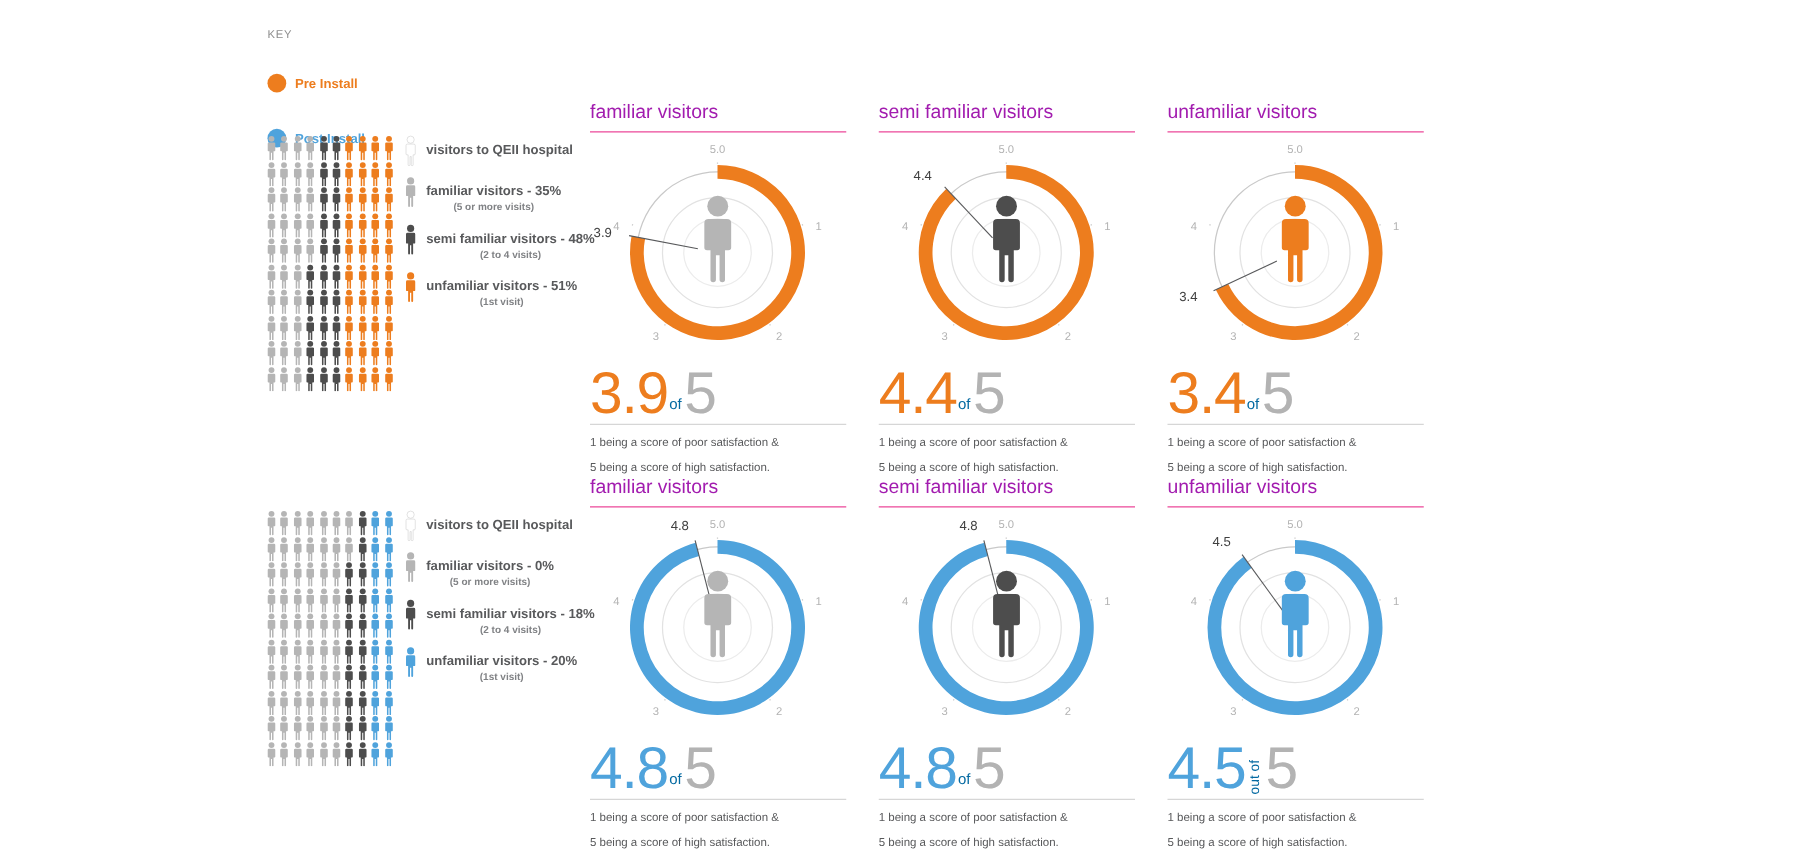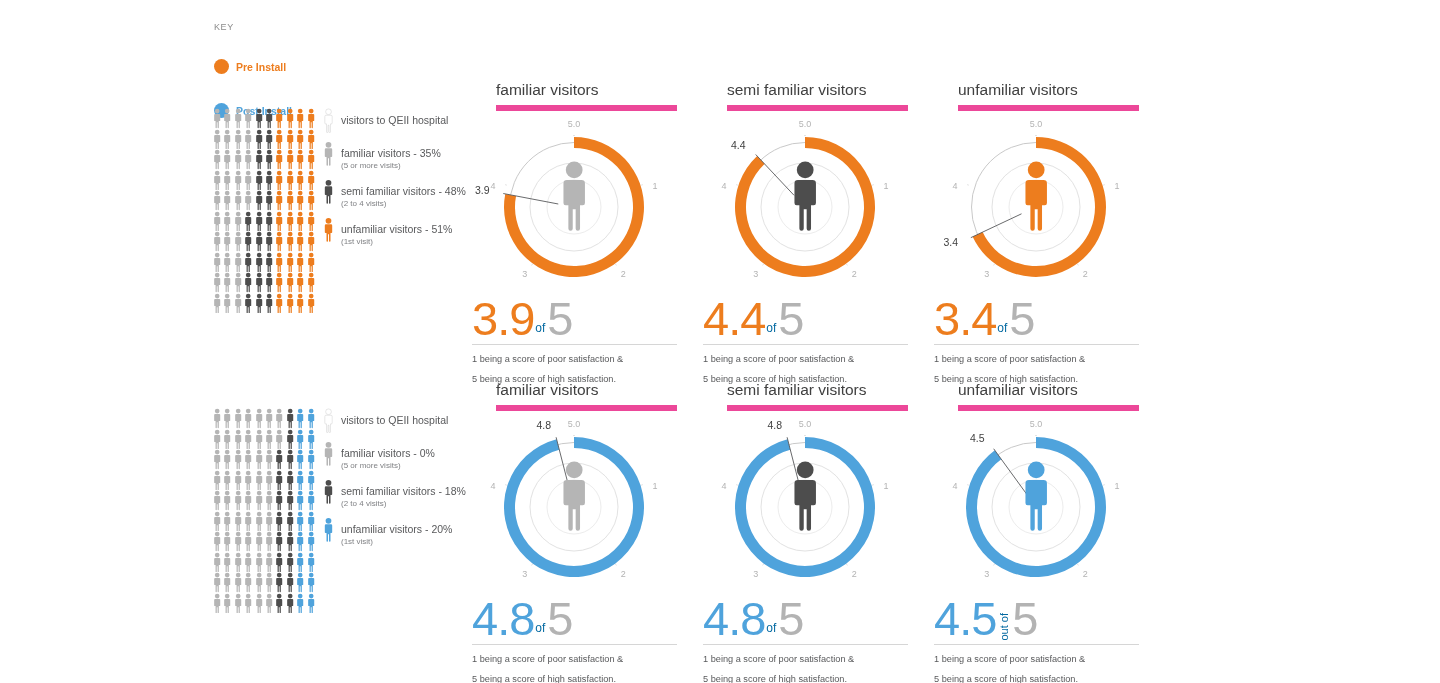--- a/index.html
+++ b/index.html
@@ -18,32 +18,32 @@
   .key-label{font-size:10.5px;font-weight:bold;}
 
   
   .pictoblock{position:absolute;}
   .grid{position:absolute;left:0;top:0;display:grid;
         grid-template-columns:repeat(10,10.4px);
         grid-auto-rows:20.5px;}
   .pcell{width:10.4px;height:20.5px;position:relative;}
   .pcell svg{position:absolute;left:0;top:0;width:10.4px;height:20.5px;display:block;}
 
-  .legend{position:absolute;left:110px;top:0px;width:230px;}
+  .legend{position:absolute;left:110px;top:0px;width:230px;font-weight:bold;}
   .legend-item{display:flex;align-items:flex-start;margin-bottom:8px;}
   .legend-ico{width:13px;height:25px;flex:none;margin-right:6px;}
   .legend-ico svg{width:13px;height:25px;display:block;}
   .legend-txt{padding-top:2px;}
   .legend-main{font-size:10.5px;color:#58595b;line-height:12px;}
-  .legend-sub{font-size:8px;color:#808285;line-height:10px;}
+  .legend-sub{font-size:8px;color:#808285;line-height:10px;text-align:center;}
 
   
   .panel{position:absolute;width:205px;}
-  .panel-title{font-size:15.5px;color:#404040;line-height:20px;padding-bottom:5px;
-               border-bottom:6px solid #ec4899;font-weight:normal;margin-left:24px;}
+  .panel-title{font-size:15.5px;color:#a21caf;line-height:20px;padding-bottom:5px;
+               border-bottom:1px solid #ec4899;font-weight:normal;}
   .gauge{position:relative;width:205px;height:180px;margin-top:4px;}
   .gauge svg{display:block;}
 
   .bigrow{display:flex;align-items:flex-end;border-bottom:1px solid #d6d6d6;
           padding-bottom:3px;margin-top:2px;}
   .bignum{font-size:47px;line-height:44px;font-weight:normal;letter-spacing:-1px;}
   .ofword{font-size:12px;color:#0369a1;padding:0 2px 7px 1px;line-height:12px;}
   .ofword.vert{writing-mode:vertical-rl;transform:rotate(180deg);
                padding:0 2px 4px 2px;font-size:11px;}
   .bigden{font-size:47px;line-height:44px;color:#b3b3b3;letter-spacing:-1px;}

